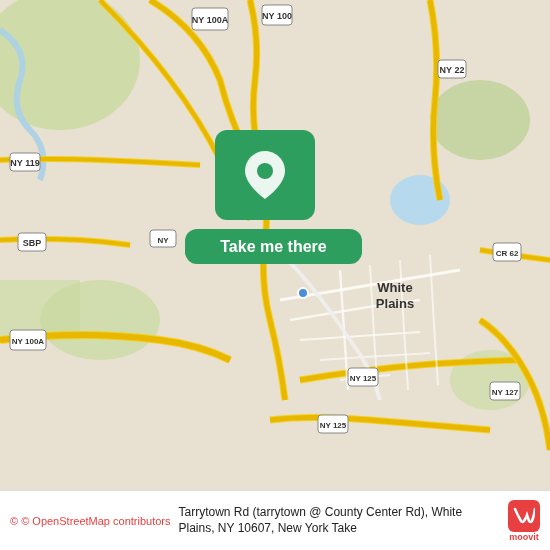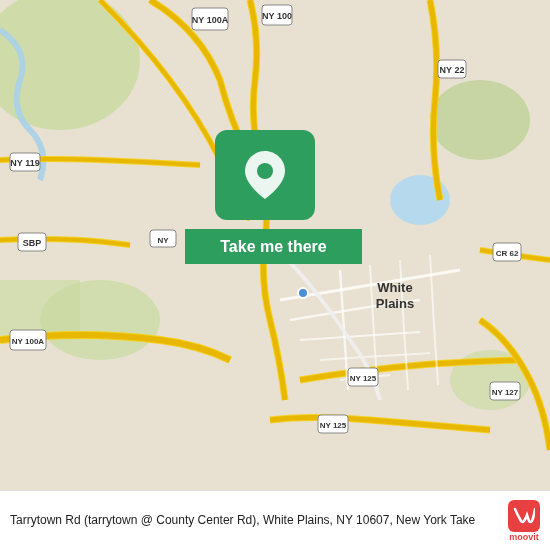--- a/index.html
+++ b/index.html
@@ -27,21 +27,21 @@
 
     #take-me-there-btn {
       position: absolute;
       top: 229px;
       left: 185px;
       width: 177px;
       height: 35px;
       background-color: #2e9e5e;
       color: white;
       border: none;
-      border-radius: 0;
+      border-radius: 12px;
       font-size: 16px;
       font-weight: bold;
       cursor: pointer;
       display: flex;
       align-items: center;
       justify-content: center;
       z-index: 10;
     }
 
     #location-pin-area {
@@ -224,20 +224,24 @@
       <path d="M20 0 C9,0 0,9 0,20 C0,34 20,48 20,48 C20,48 40,34 40,20 C40,9 31,0 20,0 Z" fill="white" opacity="0.9"></path>
       <circle cx="20" cy="20" r="8" fill="#2e9e5e"></circle>
     </svg>
   </div>
 
   
   <button id="take-me-there-btn">Take me there</button>
 </div>
 
 <div id="bottom-bar">
+  <div id="osm-logo">
+    <span>©</span>
+    <span>© OpenStreetMap contributors</span>
+  </div>
   <div id="address-text">Tarrytown Rd (tarrytown @ County Center Rd), White Plains, NY 10607, New York Take</div>
   <div id="moovit-logo">
     <div class="moovit-icon">
       <svg width="22" height="18" viewBox="0 0 22 18" xmlns="http://www.w3.org/2000/svg">
         <path d="M2,2 Q5,9 8,14 Q9,16 11,14 Q13,11 14,8 Q15,11 16,14 Q17,16 19,14 Q21,9 22,2" stroke="white" stroke-width="2.5" fill="none" stroke-linecap="round"></path>
       </svg>
     </div>
     <div class="moovit-text">moovit</div>
   </div>
 </div>

